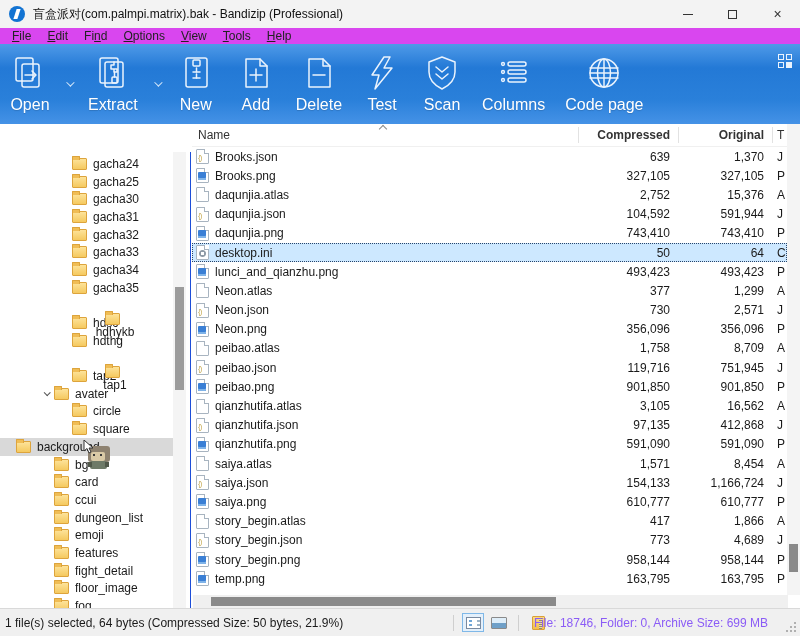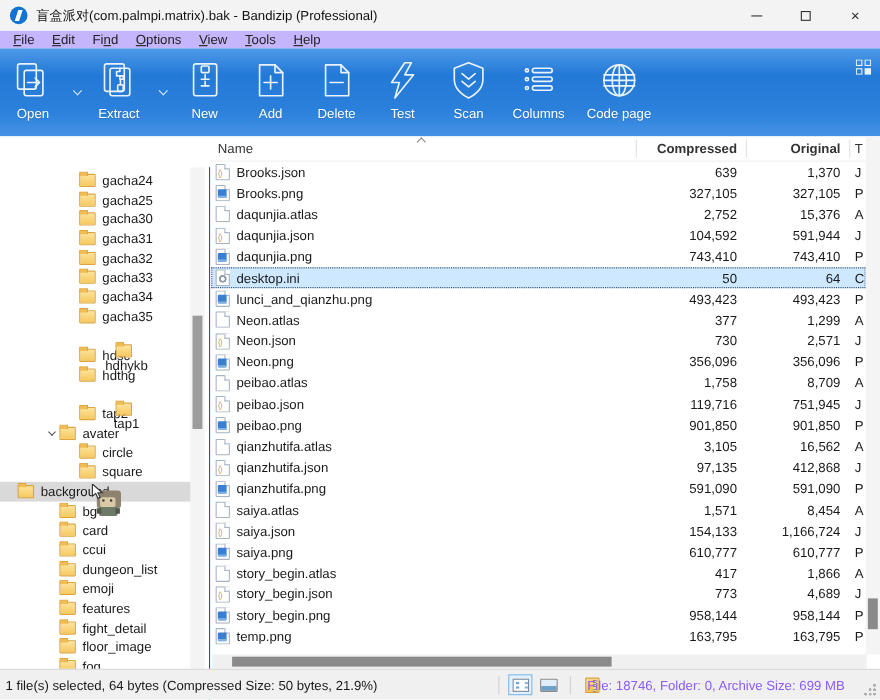--- a/index.html
+++ b/index.html
@@ -12,30 +12,30 @@
   .app-logo { width:16px; height:16px; margin-left:9px; border-radius:50%; background:#1273d2; position:relative; flex:none; }
   .app-logo::after { content:""; position:absolute; left:6px; top:3px; width:4px; height:10px; background:#fff; transform:skewX(-18deg); }
   .title-text { margin-left:8px; color:#111; white-space:nowrap; overflow:hidden; }
   .win-btns { margin-left:auto; display:flex; height:28px; }
   .win-btn { width:45px; height:28px; display:flex; align-items:center; justify-content:center; color:#333; }
   .glyph-min { width:10px; height:1px; background:#333; }
   .glyph-max { width:9px; height:9px; border:1px solid #333; }
   .glyph-close { font-size:14px; line-height:1; }
 
   
-  .menubar { position:absolute; left:0; top:28px; width:800px; height:16px; background:#c4b5fd; display:flex; align-items:center; padding-left:4px; }
+  .menubar { position:absolute; left:0; top:28px; width:800px; height:16px; background:#d946ef; display:flex; align-items:center; padding-left:4px; }
   .menu-item { padding:0 8px; color:#222; }
   .menu-item u { text-decoration:underline; }
 
   
   .toolbar { position:absolute; left:0; top:44px; width:800px; height:80px;
     background:linear-gradient(180deg,#4f9ae8 0%,#2379d6 30%,#2a80da 70%,#4592e6 100%); display:flex; align-items:flex-start; }
   .tb-btn { height:80px; padding:8px 10px 0 10px; display:flex; flex-direction:column; align-items:center; color:#fff; }
   .tb-ic { width:40px; height:42px; display:flex; align-items:center; justify-content:center; }
-  .tb-label { margin-top:2px; font-size:12px; white-space:nowrap; text-shadow:0 1px 1px rgba(0,0,0,.15); }
+  .tb-label { margin-top:2px; font-size:16px; white-space:nowrap; text-shadow:0 1px 1px rgba(0,0,0,.15); }
   .tb-drop { width:18px; height:80px; display:flex; align-items:center; justify-content:center; }
   .chev-down { width:6px; height:6px; border-right:1.5px solid #d8e9fa; border-bottom:1.5px solid #d8e9fa; transform:rotate(45deg) translateY(-2px); }
   .tb-grid { position:absolute; right:8px; top:10px; width:14px; height:14px; }
   svg.tbsvg { stroke:#eaf3fd; fill:none; stroke-width:1.5; stroke-linejoin:round; stroke-linecap:round; }
 
   
   .main { position:absolute; left:0; top:124px; width:800px; height:484px; background:#fff; }
   .sidebar { position:absolute; left:0; top:0; width:191px; height:484px; border-right:1px solid #1d4ed8; overflow:hidden;margin-top:28px; }
   .tree { position:absolute; left:0; top:3px; width:174px; height:468px; overflow:hidden; }
   .tree-item { height:17.7px; display:flex; align-items:center; white-space:nowrap; }

